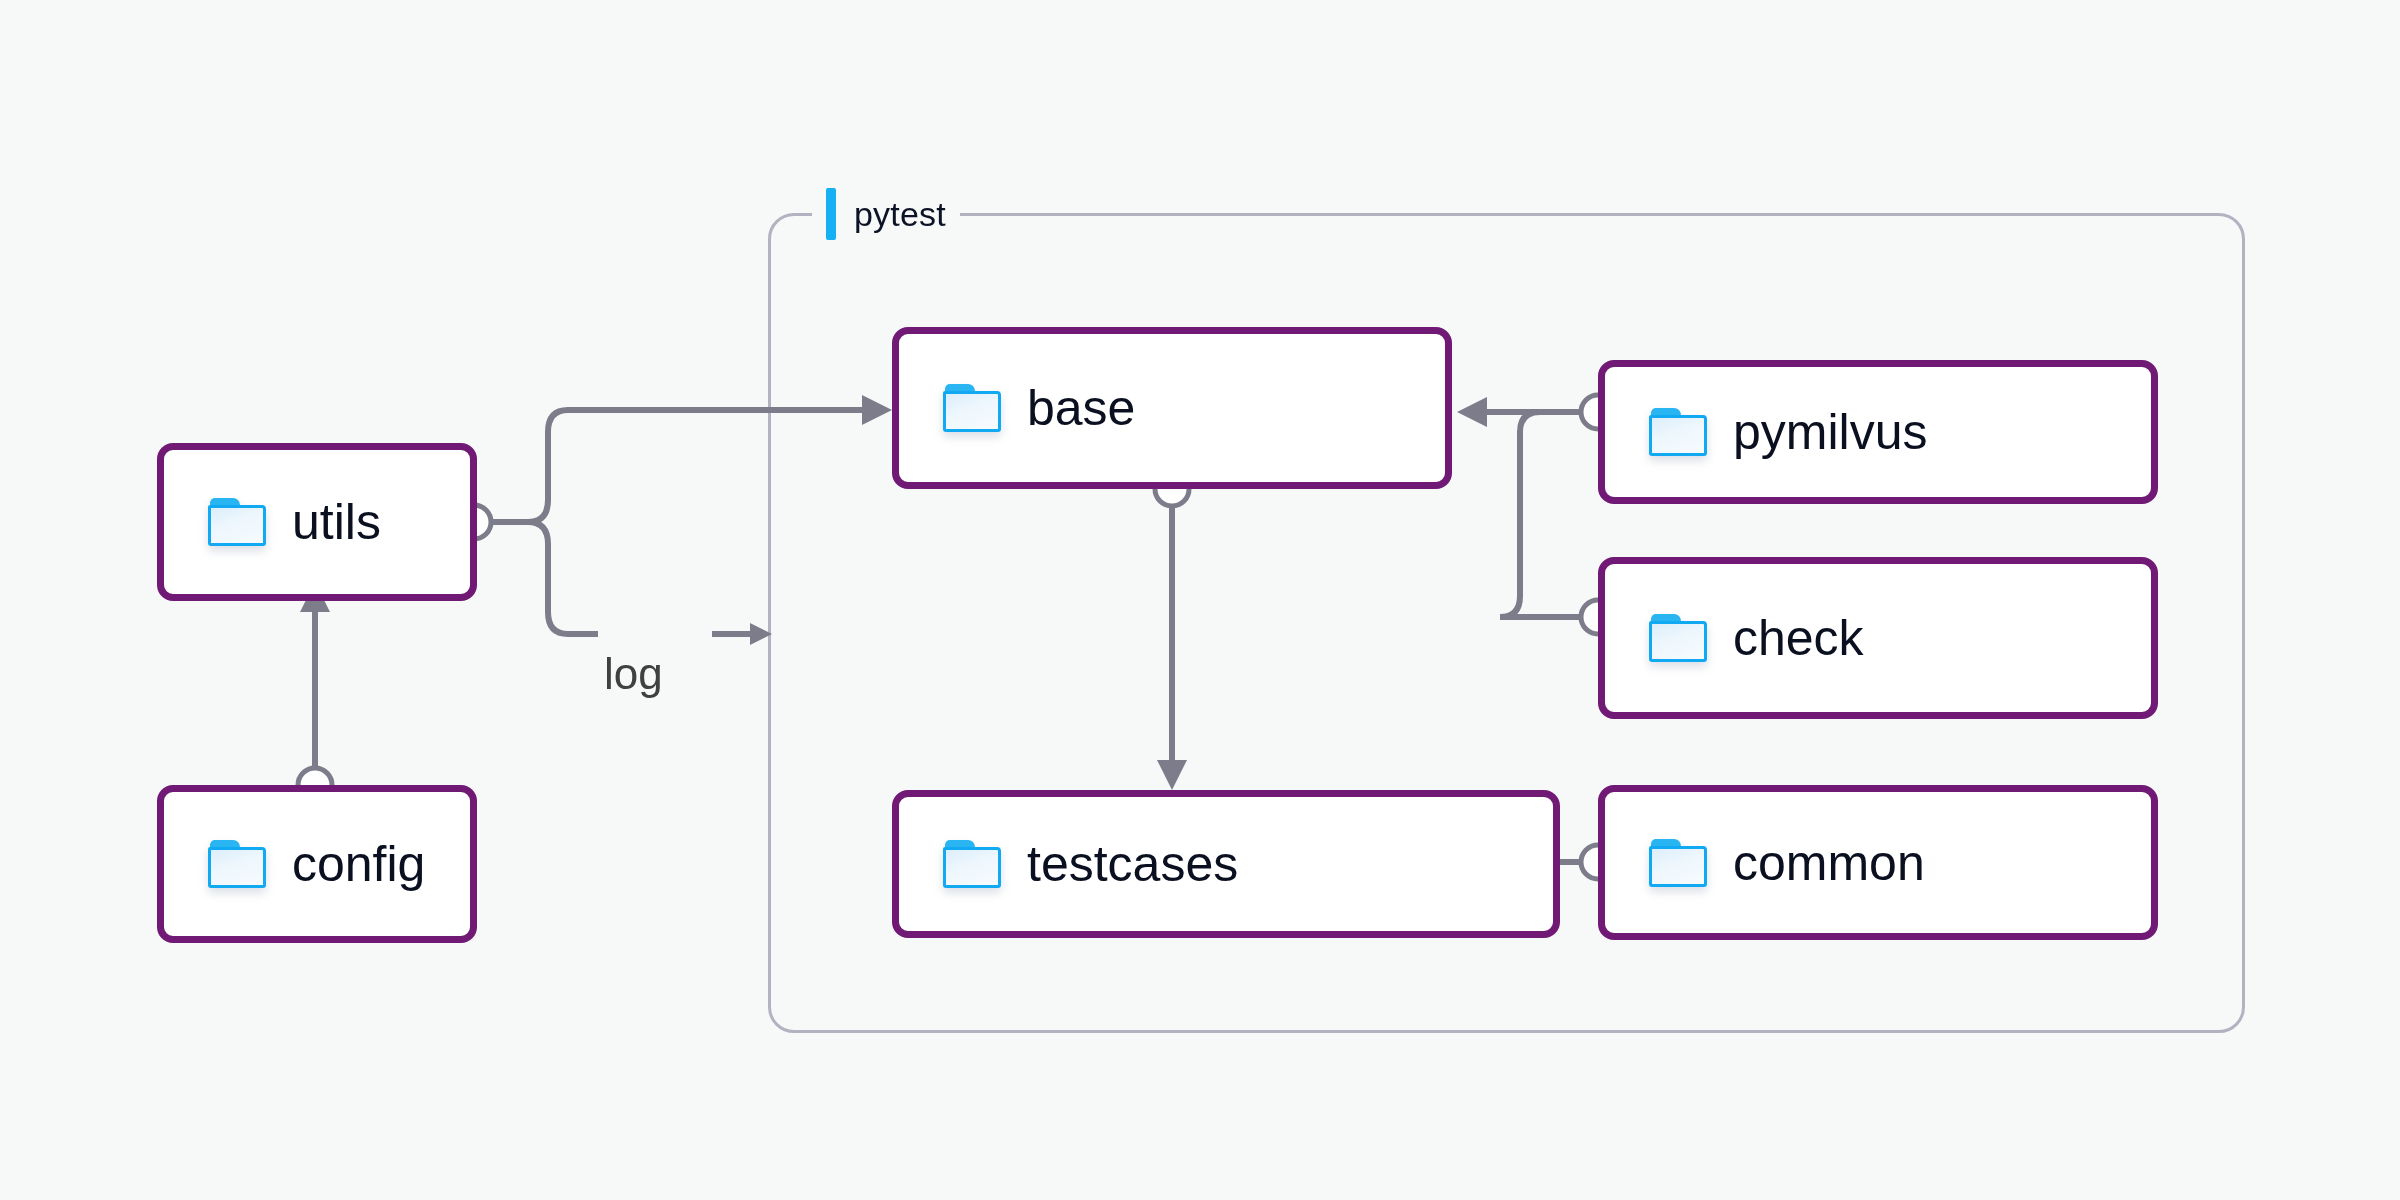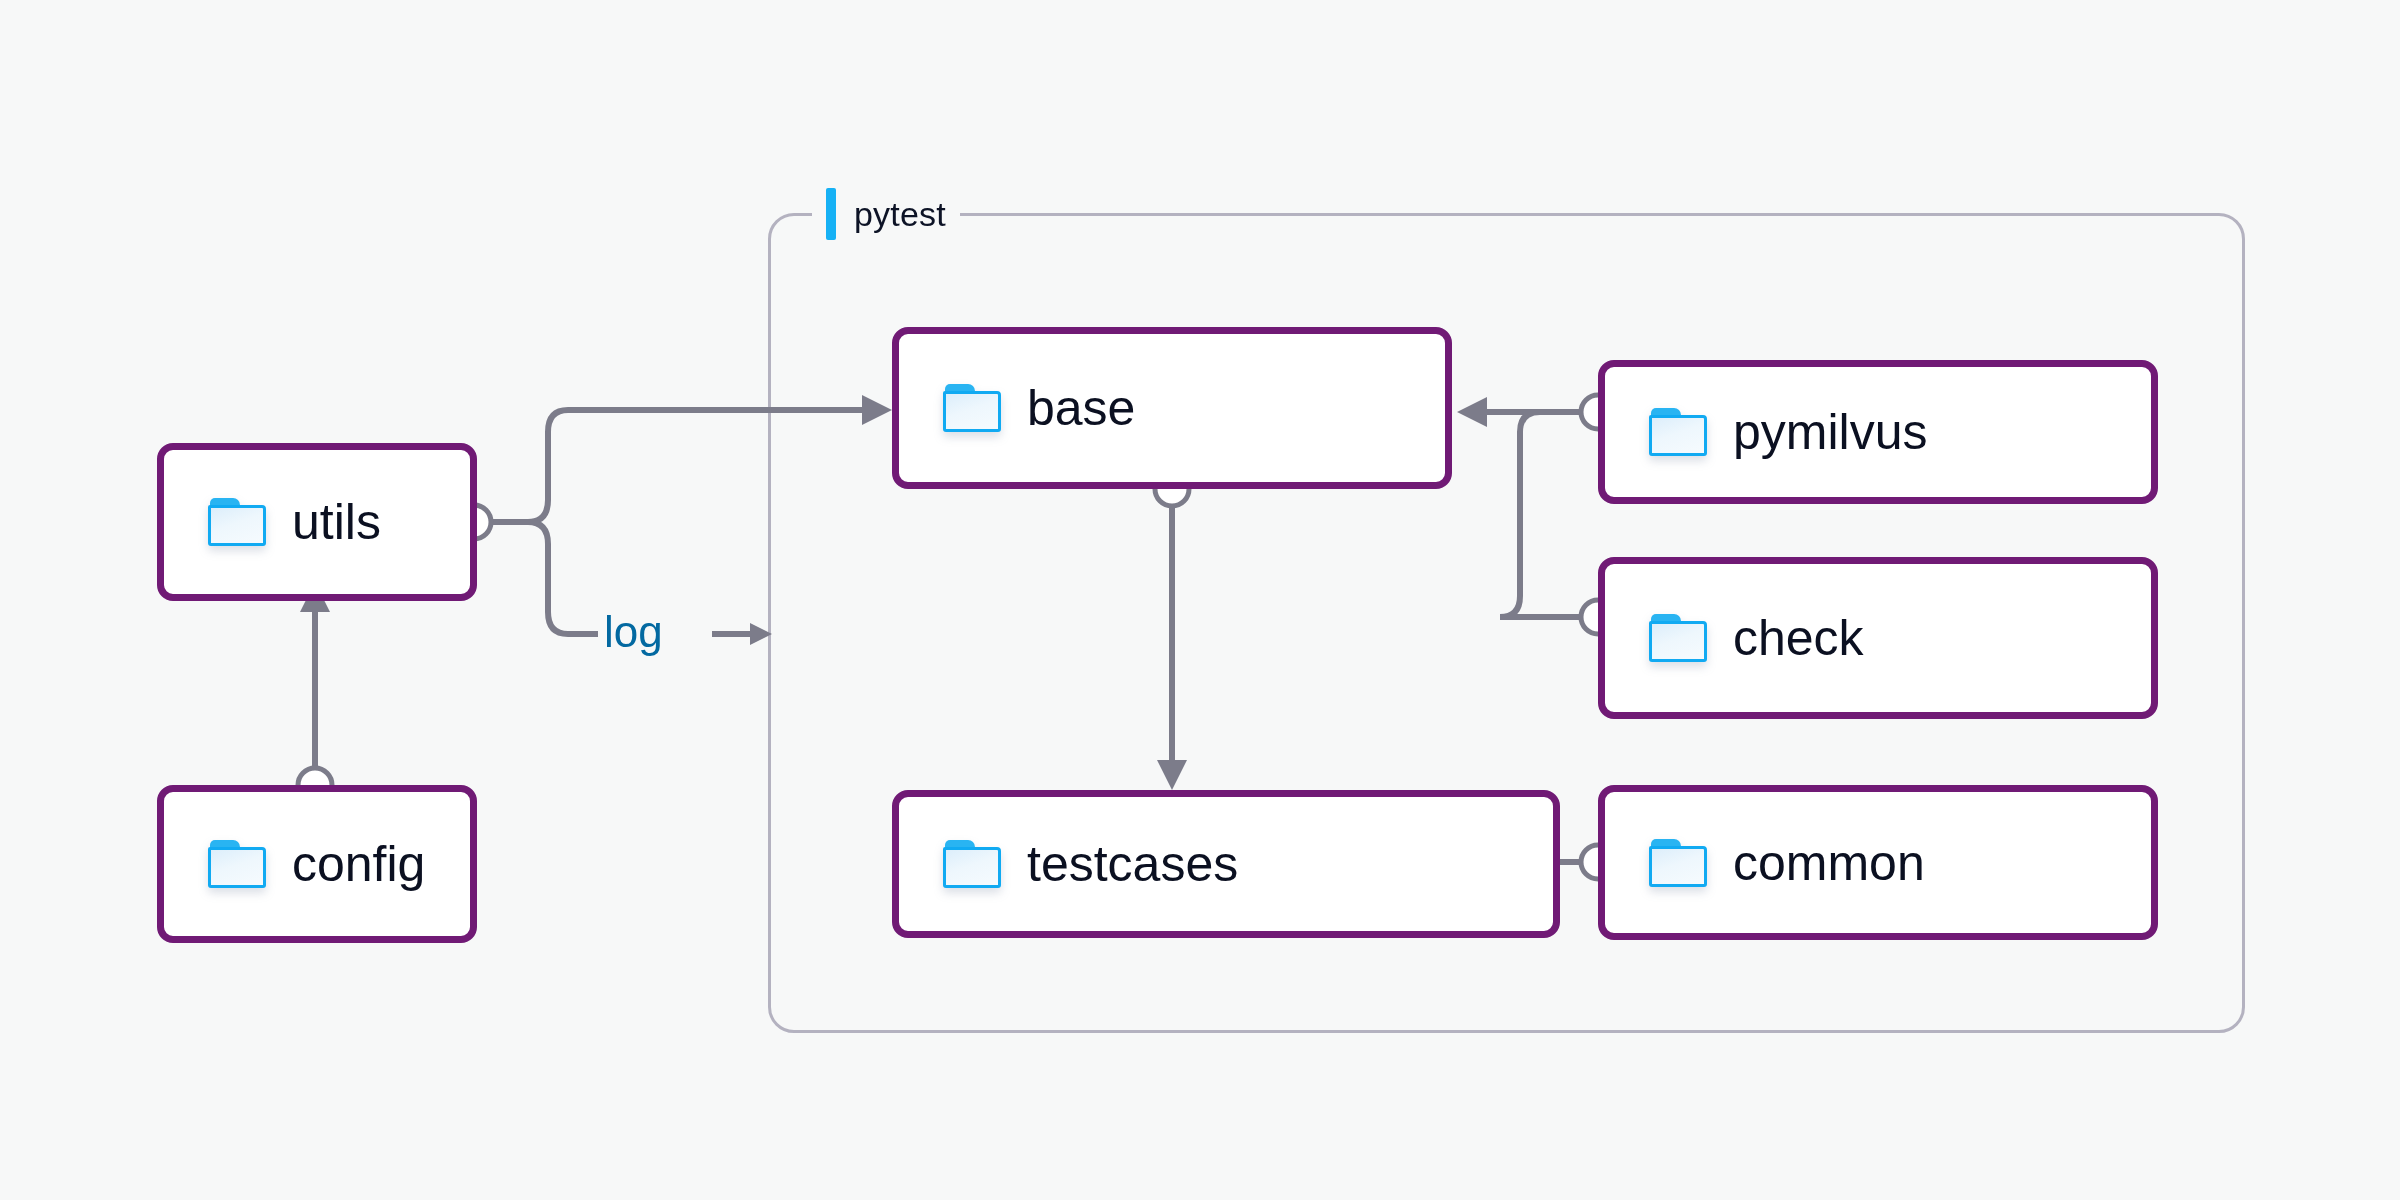--- a/index.html
+++ b/index.html
@@ -86,24 +86,25 @@
     background:linear-gradient(160deg,#dceefb 0%,#eef7fd 45%,#f6fbfe 100%);
   }
 
   
   #links{position:absolute;left:0;top:0;width:2400px;height:1200px;z-index:2;pointer-events:none;}
   .lnk{fill:none;stroke:#7c7c8a;stroke-width:6;stroke-linecap:butt;}
   .dot{fill:#ffffff;stroke:#7c7c8a;stroke-width:5;}
   .edge-label{
     position:absolute;
     font-size:44px;
-    color:#0369a1;
+    color:#404040;
     line-height:1;
     z-index:5;
     white-space:nowrap;
+    margin-top:42px;
   }
 </style>
 </head>
 <body>
 
 <div id="stage">
 
   <div class="group-box" style="left:768px;top:213px;width:1477px;height:820px;"></div>
 
   <div class="group-label" style="left:812px;top:186px;">

